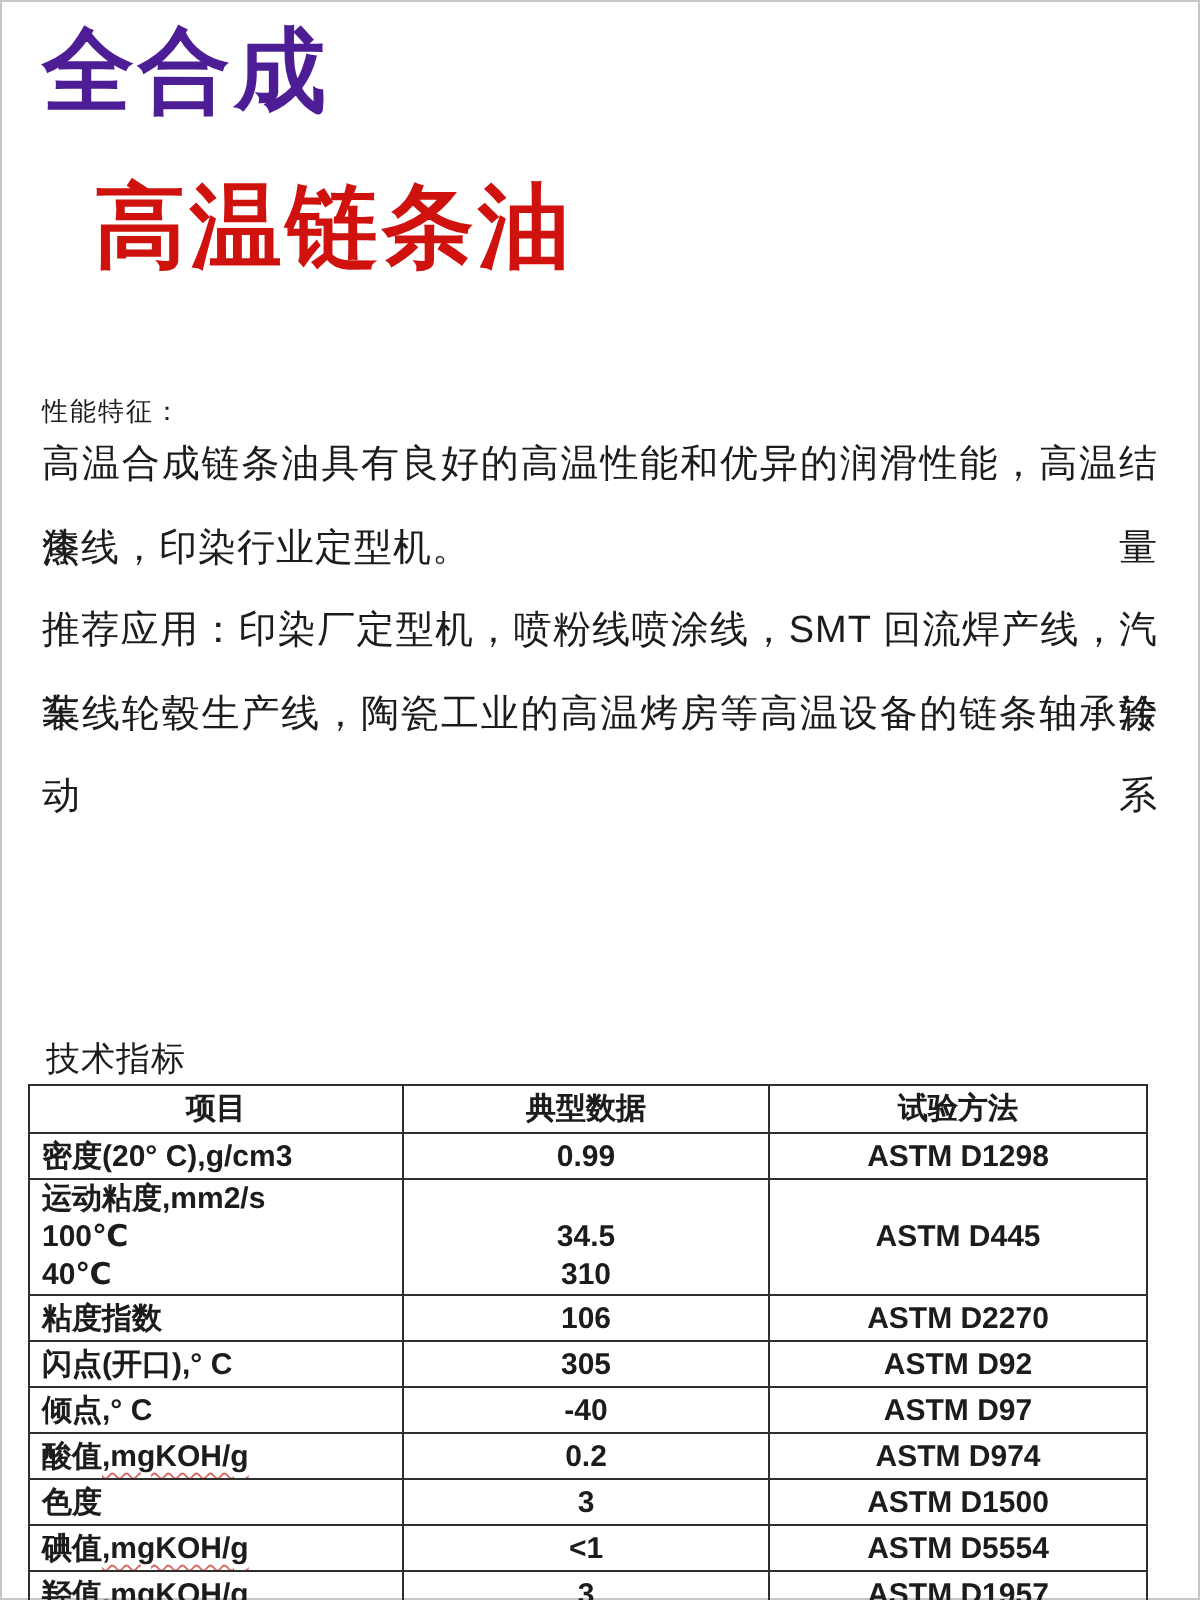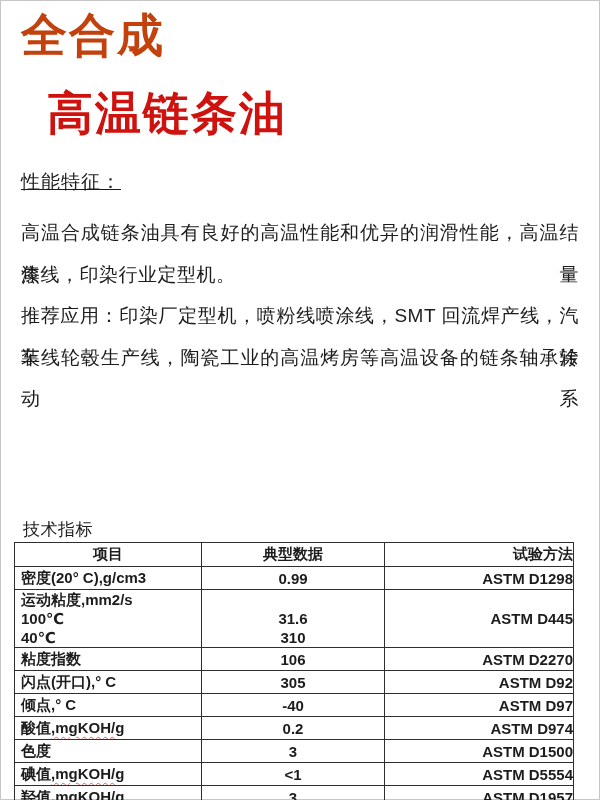--- a/index.html
+++ b/index.html
@@ -12,31 +12,31 @@
     overflow:hidden;
   }
   .page{
     position:absolute;left:0;top:0;width:600px;height:800px;
     box-sizing:border-box;
     border:1px solid #c6c6c6;
     background:#ffffff;
   }
   .title-black{
     position:absolute;left:20px;top:4px;
-    font-size:46px;font-weight:bold;color:#c2410c;
+    font-size:46px;font-weight:bold;color:#4c1d95;
     letter-spacing:2px;white-space:nowrap;
   }
   .title-red{
     position:absolute;left:20px;top:82px;
     font-size:46px;font-weight:bold;
     letter-spacing:2px;white-space:nowrap;margin-left:26px;
   }
   .perf-heading{
-    position:absolute;left:20px;top:168px;
-    font-size:19px;letter-spacing:1px;white-space:nowrap;text-decoration:underline;
+    position:absolute;left:20px;top:196px;
+    font-size:13px;letter-spacing:1px;white-space:nowrap;
   }
   .body-lines{
     position:absolute;left:20px;top:211px;width:558px;
   }
   .pline{
     height:41.5px;line-height:41.5px;
     font-size:19px;letter-spacing:0.5px;
     white-space:nowrap;
   }
   .pline.fill{
@@ -60,21 +60,21 @@
     padding:0;
     height:22px;
     text-align:center;
     overflow:hidden;
   }
   table.spec tr.hdr td{height:23px;}
   table.spec td.c1{
     text-align:left;padding-left:6px;width:186px;
   }
   table.spec td.c2{width:182px;}
-  table.spec td.c3{width:188px;text-align:right;}
+  table.spec td.c3{width:188px;}
   tr.visc td{height:57px;vertical-align:middle;}
   .cl{height:19px;line-height:19px;}
   .wv{
     text-decoration-line:underline;
     text-decoration-style:wavy;
     text-decoration-color:#d96a63;
     text-decoration-thickness:1px;
     text-underline-offset:3px;
   }
 </style>
@@ -113,21 +113,21 @@
     </tr>
 
     <tr class="visc">
       <td class="c1">
         <div class="cl">运动粘度,mm2/s</div>
         <div class="cl">100℃</div>
         <div class="cl">40℃</div>
       </td>
       <td class="c2">
         <div class="cl"></div>
-        <div class="cl">31.6</div>
+        <div class="cl">34.5</div>
         <div class="cl">310</div>
       </td>
       <td class="c3">ASTM D445</td>
     </tr>
 
     <tr>
       <td class="c1">粘度指数</td>
       <td class="c2">106</td>
       <td class="c3">ASTM D2270</td>
     </tr>

